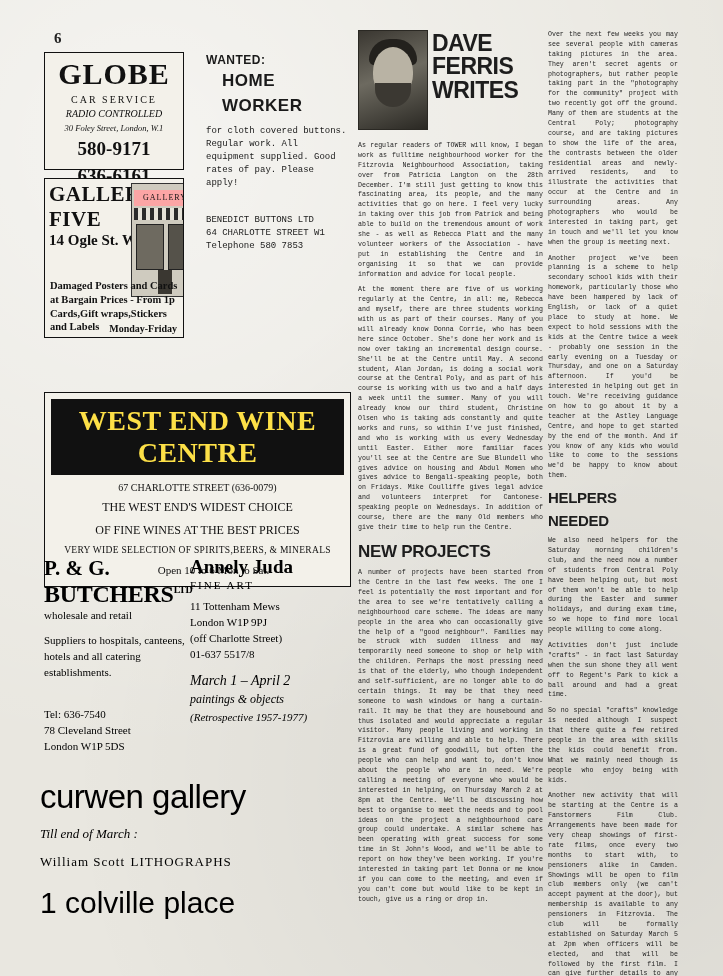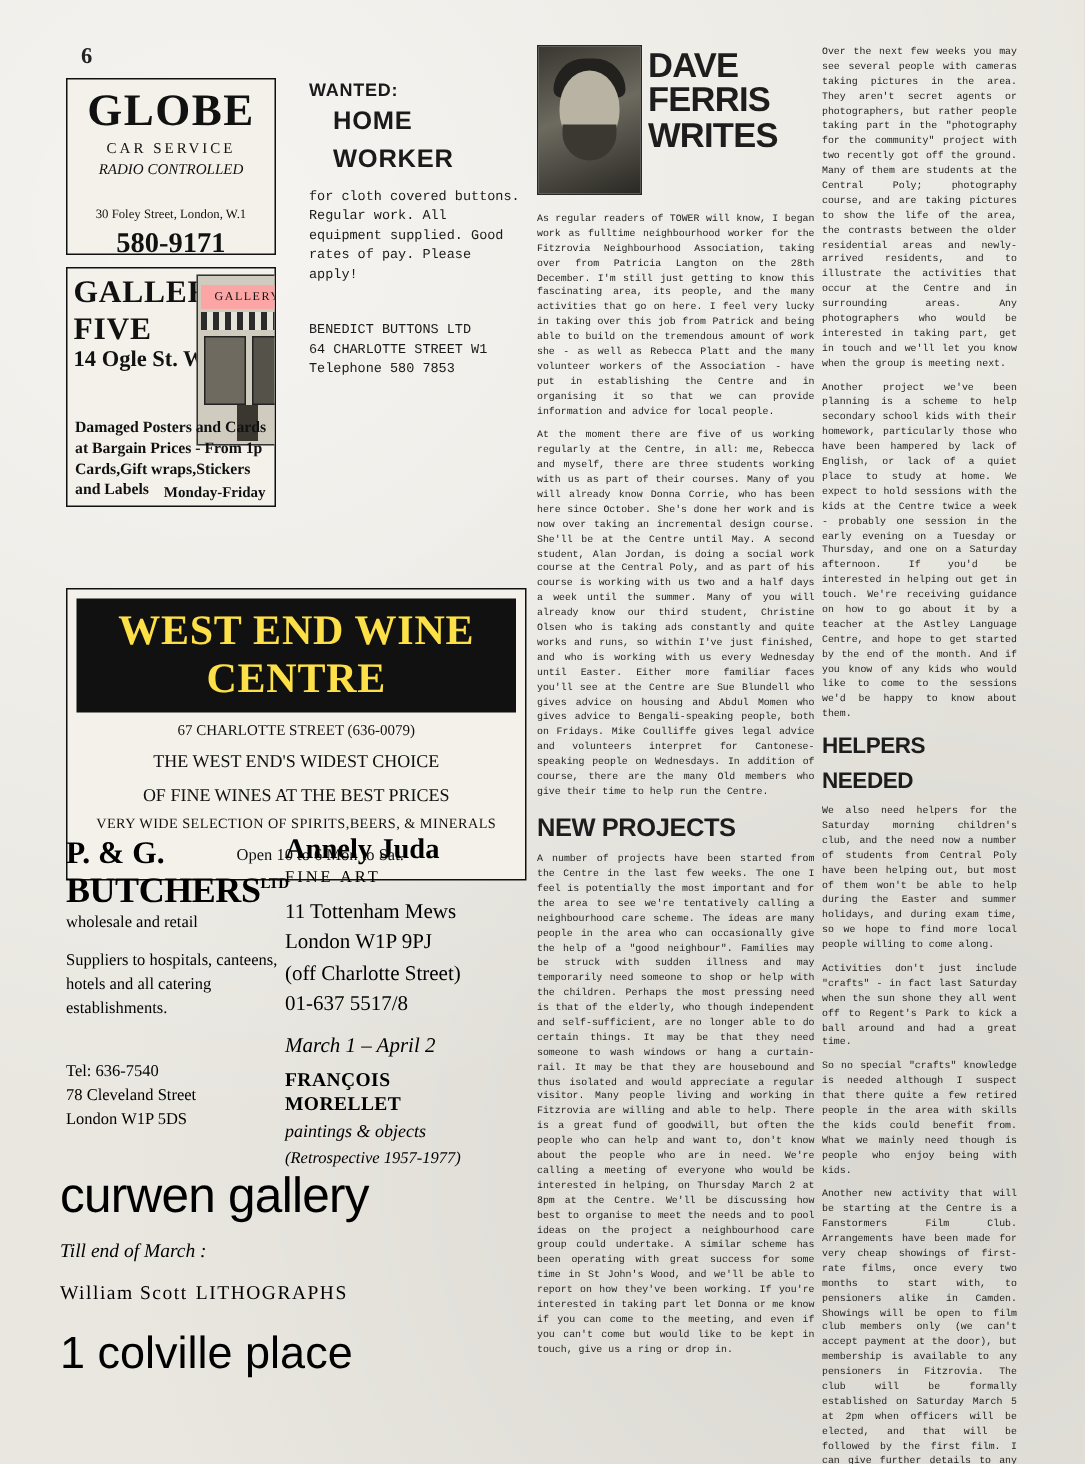--- a/index.html
+++ b/index.html
@@ -37,21 +37,21 @@
     padding:4px 5px;
     color:#111;
   }
   .center{text-align:center;}
 
   
   .globe{height:118px;padding-top:6px;}
   .globe .t1{font-family:"Liberation Serif",serif;font-size:30px;font-weight:bold;letter-spacing:1px;line-height:1;}
   .globe .t2{font-size:10px;letter-spacing:2px;margin-top:5px;}
   .globe .t3{font-style:italic;font-size:10px;margin-top:3px;}
-  .globe .t4{font-size:8.5px;margin-top:18px;}
+  .globe .t4{font-size:8.5px;margin-top:4px;font-style:italic;}
   .globe .t5{font-family:"Liberation Serif",serif;font-size:19px;font-weight:bold;margin-top:5px;line-height:1.15;}
 
   
   .gallery5{position:relative;height:160px;padding:0;overflow:hidden;}
   .g5-head{font-size:21px;font-weight:bold;letter-spacing:0.5px;padding:3px 4px 0 4px;}
   .g5-sub{font-size:15px;font-weight:bold;padding:0 4px;}
   .g5-shop{
     position:absolute;left:86px;top:4px;width:66px;height:112px;
     border:1px solid #333;background:#cfcbbf;
   }
@@ -82,21 +82,21 @@
   .pg .n2{font-size:24px;font-weight:bold;letter-spacing:-0.3px;}
   .pg .n2 sup{font-size:10px;}
   .pg .n3{font-size:11px;margin-top:1px;}
   .pg .body{font-size:11px;line-height:1.45;margin-top:12px;}
   .pg .tel{font-size:11px;line-height:1.45;margin-top:26px;}
 
   
   .aj{position:absolute;left:190px;top:556px;width:146px;}
   .aj .h{font-size:19px;font-weight:bold;}
   .aj .s{font-size:11px;letter-spacing:2px;margin-top:1px;}
-  .aj .addr{font-size:14px;line-height:1.45;margin-top:8px;}
+  .aj .addr{font-size:11px;line-height:1.45;margin-top:8px;}
   .aj .date{font-family:"Liberation Serif",serif;font-style:italic;font-size:14px;margin-top:10px;}
   .aj .artist{font-size:13px;font-weight:bold;margin-top:6px;letter-spacing:0.3px;}
   .aj .med{font-style:italic;font-size:12px;margin-top:3px;}
   .aj .retro{font-style:italic;font-size:11px;margin-top:4px;}
 
   
   .curwen{position:absolute;left:40px;top:778px;width:320px;}
   .curwen .h{font-size:33px;letter-spacing:-0.5px;font-family:"Liberation Sans",sans-serif;}
   .curwen .l1{font-style:italic;font-size:13px;margin-top:10px;}
   .curwen .l2{font-size:22px;font-style:italic;margin-top:4px;}
@@ -199,21 +199,20 @@
   <div class="aj">
     <div class="h">Annely Juda</div>
     <div class="s">FINE ART</div>
     <div class="addr">
       <div>11 Tottenham Mews</div>
       <div>London W1P 9PJ</div>
       <div>(off Charlotte Street)</div>
       <div>01-637 5517/8</div>
     </div>
     <div class="date">March 1 – April 2</div>
-    <div class="artist">FRANÇOIS MORELLET</div>
     <div class="med">paintings &amp; objects</div>
     <div class="retro">(Retrospective 1957-1977)</div>
   </div>
 
   <div class="curwen">
     <div class="h">curwen gallery</div>
     <div class="l1">Till end of March :</div>
     <div class="l2"><span>William Scott</span> <span>LITHOGRAPHS</span></div>
     <div class="l3">1 colville place</div>
   </div>

